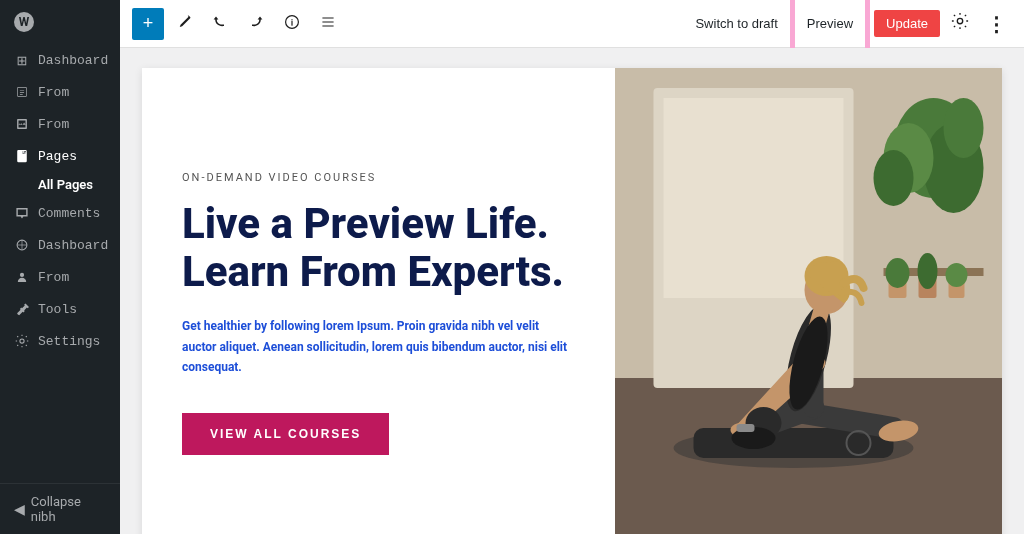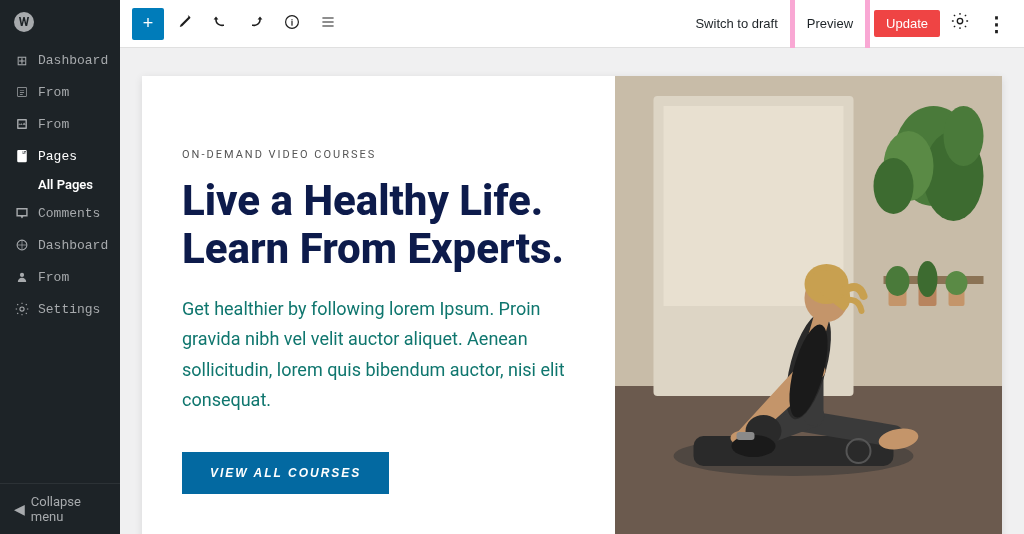--- a/index.html
+++ b/index.html
@@ -155,21 +155,21 @@
     }
 
     
     .editor-canvas {
       flex: 1;
       overflow-y: auto;
       background: #f0f0f1;
       display: flex;
       justify-content: center;
       align-items: flex-start;
-      padding: 28px 0;
+      padding: 20px 0;
     }
     .page-content {
       background: #fff;
       width: 860px;
       min-height: 480px;
       box-shadow: 0 2px 8px rgba(0,0,0,0.1);
       overflow: hidden;
     }
 
     
@@ -194,39 +194,39 @@
       margin-bottom: 16px;
     }
     .hero-heading {
       font-size: 42px;
       font-weight: 800;
       color: #0d1b4b;
       line-height: 1.15;
       margin-bottom: 20px;
     }
     .hero-body {
-      font-size: 18px;
-      color: #0f766e;
+      font-size: 12px;
+      color: #1d4ed8;
       line-height: 1.7;
       max-width: 400px;
       margin-bottom: 36px;
+      font-weight: bold;
     }
     .hero-btn {
       display: inline-block;
-      background: #0369a1;
+      background: #be185d;
       color: #fff;
       font-size: 12px;
       font-weight: 700;
       letter-spacing: 2px;
       text-transform: uppercase;
       padding: 14px 28px;
       border: none;
       cursor: pointer;
       width: fit-content;
-      font-style: italic;
     }
     .hero-image-col {
       flex: 0 0 45%;
       background: #e8ede9;
       position: relative;
       overflow: hidden;
     }
     
     .hero-svg-container {
       width: 100%;
@@ -310,35 +310,43 @@
     <div class="sidebar-item">
       <span class="icon">
         <svg width="14" height="14" viewBox="0 0 20 20" fill="#a7aaad">
             <circle cx="10" cy="7" r="3"></circle>
             <path d="M4 17c0-3.3 2.7-6 6-6s6 2.7 6 6"></path>
           </svg>
       </span>
       <span class="label">From</span>
     </div>
 
+    <div class="sidebar-item">
+      <span class="icon">
+        <svg width="14" height="14" viewBox="0 0 20 20" fill="#a7aaad">
+            <path d="M15 2l-2 2 1 1-4 4-1-1-2 2 1 1-5 5 1 2 2 1 5-5 1 1 2-2-1-1 4-4 1 1 2-2-5-5z"></path>
+          </svg>
+      </span>
+      <span class="label">Tools</span>
+    </div>
 
     <div class="sidebar-item">
       <span class="icon">
         <svg width="14" height="14" viewBox="0 0 20 20" fill="#a7aaad">
             <circle cx="10" cy="10" r="3" fill="none" stroke="#a7aaad" stroke-width="1.5"></circle>
             <path d="M10 1v2M10 17v2M1 10h2M17 10h2M3.2 3.2l1.4 1.4M15.4 15.4l1.4 1.4M3.2 16.8l1.4-1.4M15.4 4.6l1.4-1.4" stroke="#a7aaad" stroke-width="1.5"></path>
           </svg>
       </span>
       <span class="label">Settings</span>
     </div>
   </div>
 
   <div class="collapse-menu">
     <span style="font-size:14px;">◀</span>
-    <span>Collapse menu</span>
+    <span>Collapse nibh</span>
   </div>
 </nav>
 
 <div class="main-area">
 
   <div class="toolbar">
     <button class="toolbar-btn primary">
       <span style="font-size:18px;font-weight:300;">+</span>
     </button>
 
@@ -408,21 +416,21 @@
       </button>
     </div>
   </div>
 
   <div class="editor-canvas">
     <div class="page-content">
       <div class="hero-block">
 
         <div class="hero-text-col">
           <div class="hero-label">ON-DEMAND VIDEO COURSES</div>
-          <h1 class="hero-heading">Live a Healthy Life. Learn From Experts.</h1>
+          <h1 class="hero-heading">Live a Preview Life. Learn From Experts.</h1>
           <p class="hero-body">Get healthier by following lorem Ipsum. Proin gravida nibh vel velit auctor aliquet. Aenean sollicitudin, lorem quis bibendum auctor, nisi elit consequat.</p>
           <button class="hero-btn">
             <span>VIEW ALL COURSES</span>
           </button>
         </div>
 
         <div class="hero-image-col">
           <svg class="hero-svg-container" viewBox="0 0 390 480" xmlns="http://www.w3.org/2000/svg" preserveAspectRatio="xMidYMid slice">
 
             <rect width="390" height="480" fill="#c8bca8"></rect>

